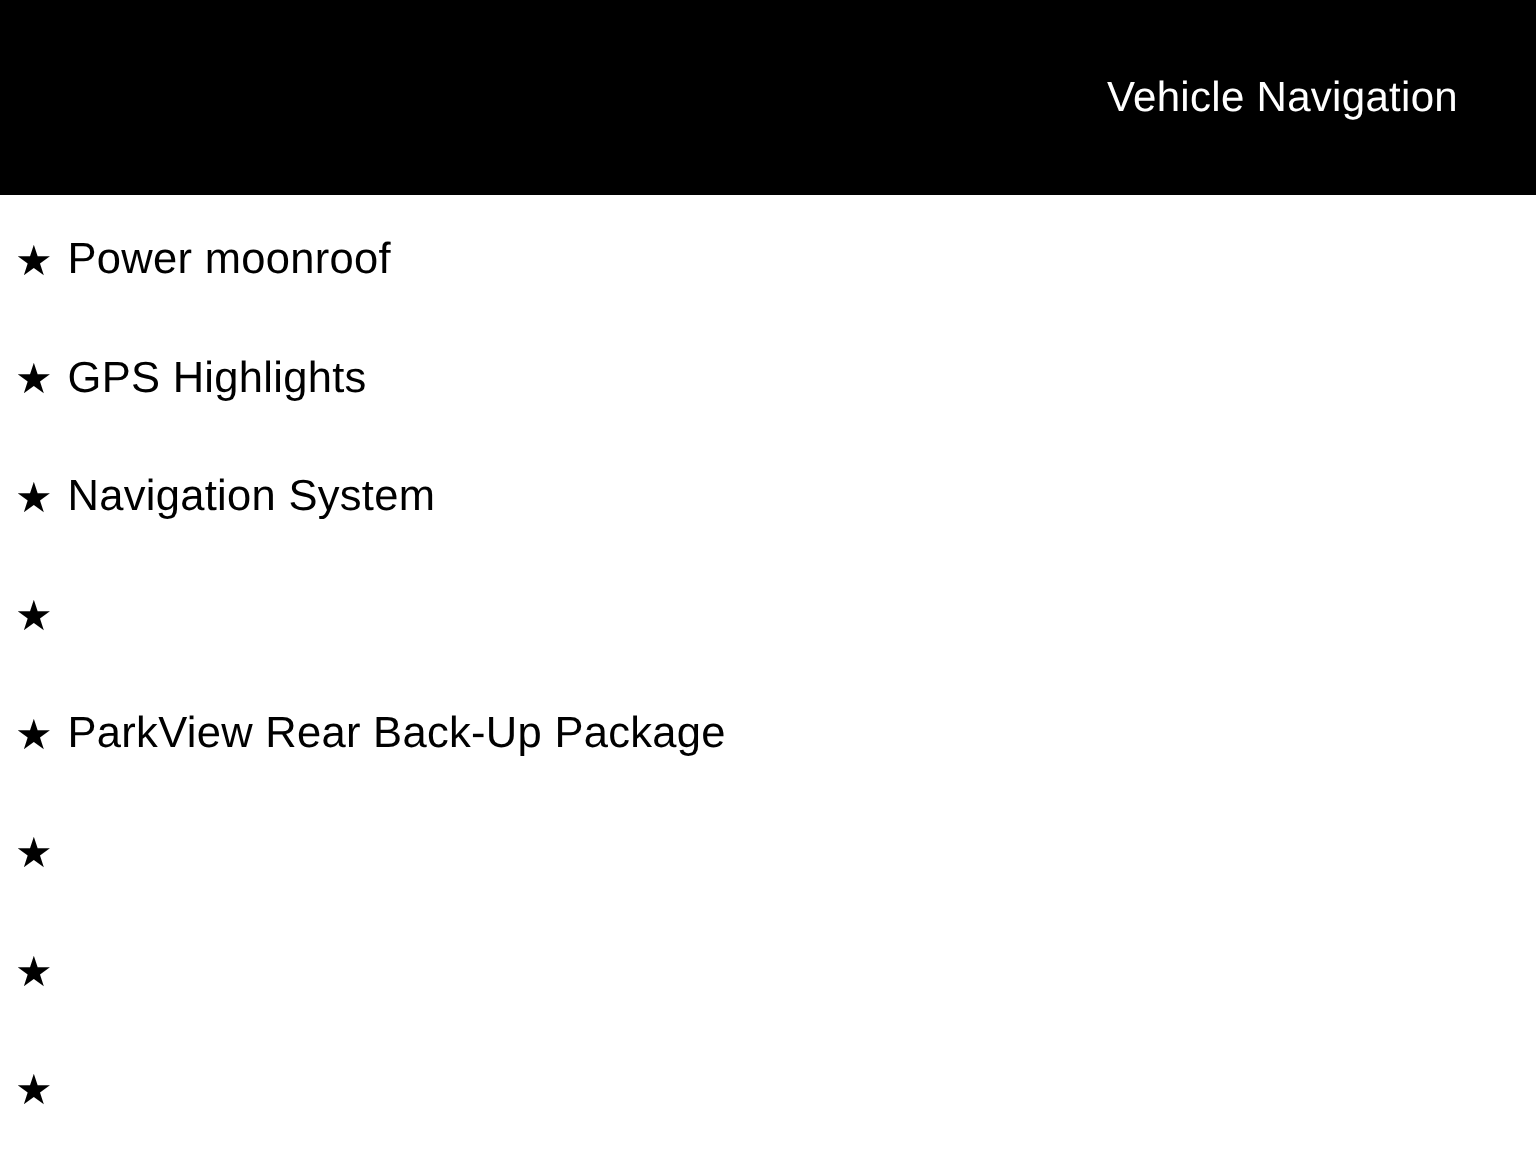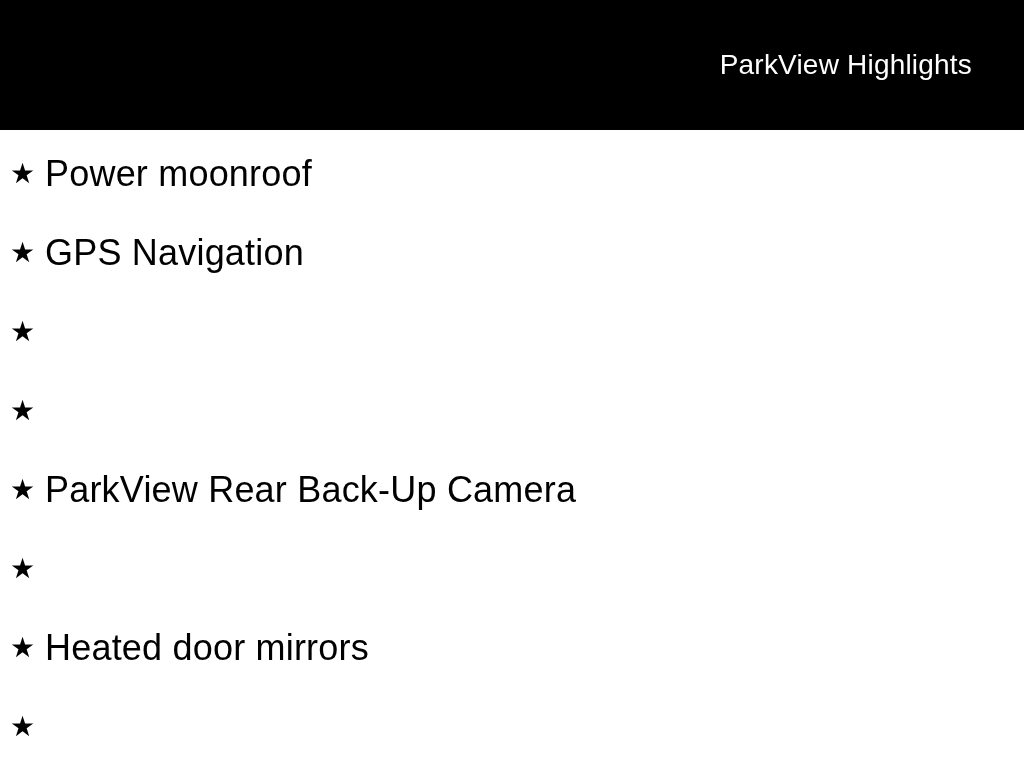--- a/index.html
+++ b/index.html
@@ -36,61 +36,61 @@
     align-items: center;
   }
   .star {
     width: 35px;
     flex: 0 0 35px;
     font-size: 28px;
     color: #000000;
     line-height: 1;
   }
   .label {
-    font-size: 36px;
+    font-size: 29px;
     color: #000000;
     letter-spacing: 0.2px;
   }
 </style>
 </head>
 <body>
 
 <div class="header">
-  <span class="header-title">ParkView Highlights</span>
+  <span class="header-title">Vehicle Navigation</span>
 </div>
 
 <ul class="highlights-list">
   <li class="item">
     <span class="star">★</span>
     <span class="label">Power moonroof</span>
   </li>
 
   <li class="item">
     <span class="star">★</span>
-    <span class="label">GPS Navigation</span>
+    <span class="label">GPS Highlights</span>
+  </li>
+
+  <li class="item">
+    <span class="star">★</span>
+    <span class="label">Navigation System</span>
+  </li>
+
+  <li class="item">
+    <span class="star">★</span>
+  </li>
+
+  <li class="item">
+    <span class="star">★</span>
+    <span class="label">ParkView Rear Back-Up Package</span>
   </li>
 
   <li class="item">
     <span class="star">★</span>
   </li>
 
   <li class="item">
     <span class="star">★</span>
   </li>
 
   <li class="item">
     <span class="star">★</span>
-    <span class="label">ParkView Rear Back-Up Camera</span>
-  </li>
-
-  <li class="item">
-    <span class="star">★</span>
-  </li>
-
-  <li class="item">
-    <span class="star">★</span>
-    <span class="label">Heated door mirrors</span>
-  </li>
-
-  <li class="item">
-    <span class="star">★</span>
   </li>
 </ul>
 
 </body></html>

